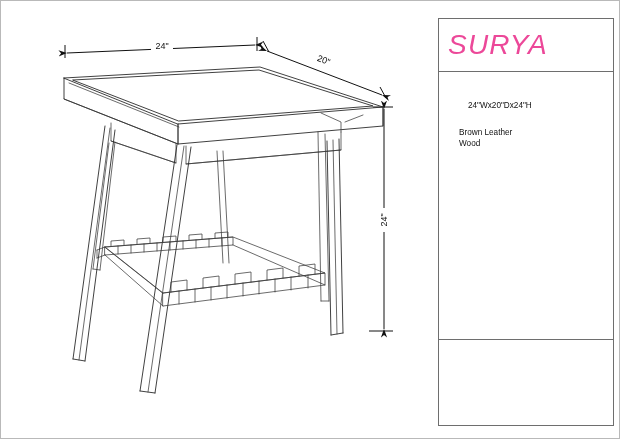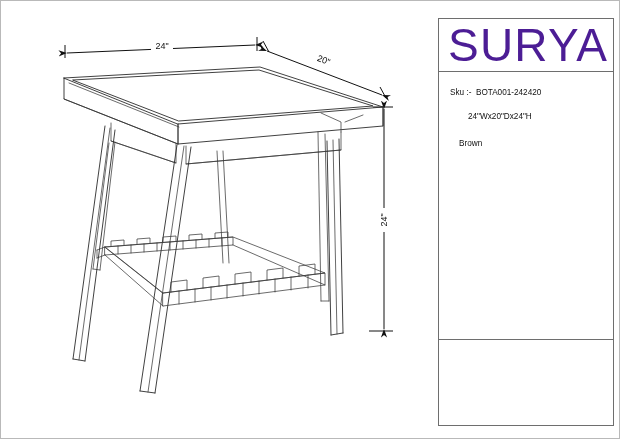--- a/index.html
+++ b/index.html
@@ -42,26 +42,27 @@
   }
   #logo-cell {
     height: 53px;
     box-sizing: border-box;
     border-bottom: 1.2px solid #6e6e6e;
     display: flex;
     align-items: center;
     padding-left: 9px;
   }
   #logo-text {
-    font-size: 46px;
+    font-size: 28px;
     font-weight: 400;
     letter-spacing: 1.2px;
     line-height: 1;
-    color: #4c1d95;
+    color: #ec4899;
     font-family: "Liberation Sans", sans-serif;
+    font-style: italic;
   }
   #info-cell {
     height: 268px;
     box-sizing: border-box;
     border-bottom: 1.2px solid #6e6e6e;
     padding: 15px 0 0 11px;
   }
   #blank-cell {
     height: 85px;
     box-sizing: border-box;
@@ -281,24 +282,24 @@
     </svg>
   </div>
 
   <div id="spec-panel">
 
     <div id="logo-cell">
       <div id="logo-text">SURYA</div>
     </div>
 
     <div id="info-cell">
-      <div class="spec-line">Sku :-  BOTA001-242420</div>
       <div class="spec-gap-lg"></div>
       <div class="spec-line indent-1">24"Wx20"Dx24"H</div>
       <div class="spec-gap-md"></div>
-      <div class="spec-line indent-2">Brown</div>
+      <div class="spec-line indent-2">Brown Leather</div>
+      <div class="spec-line indent-2">Wood</div>
     </div>
 
     <div id="blank-cell"></div>
 
   </div>
 
 </div>
 
 </body></html>

